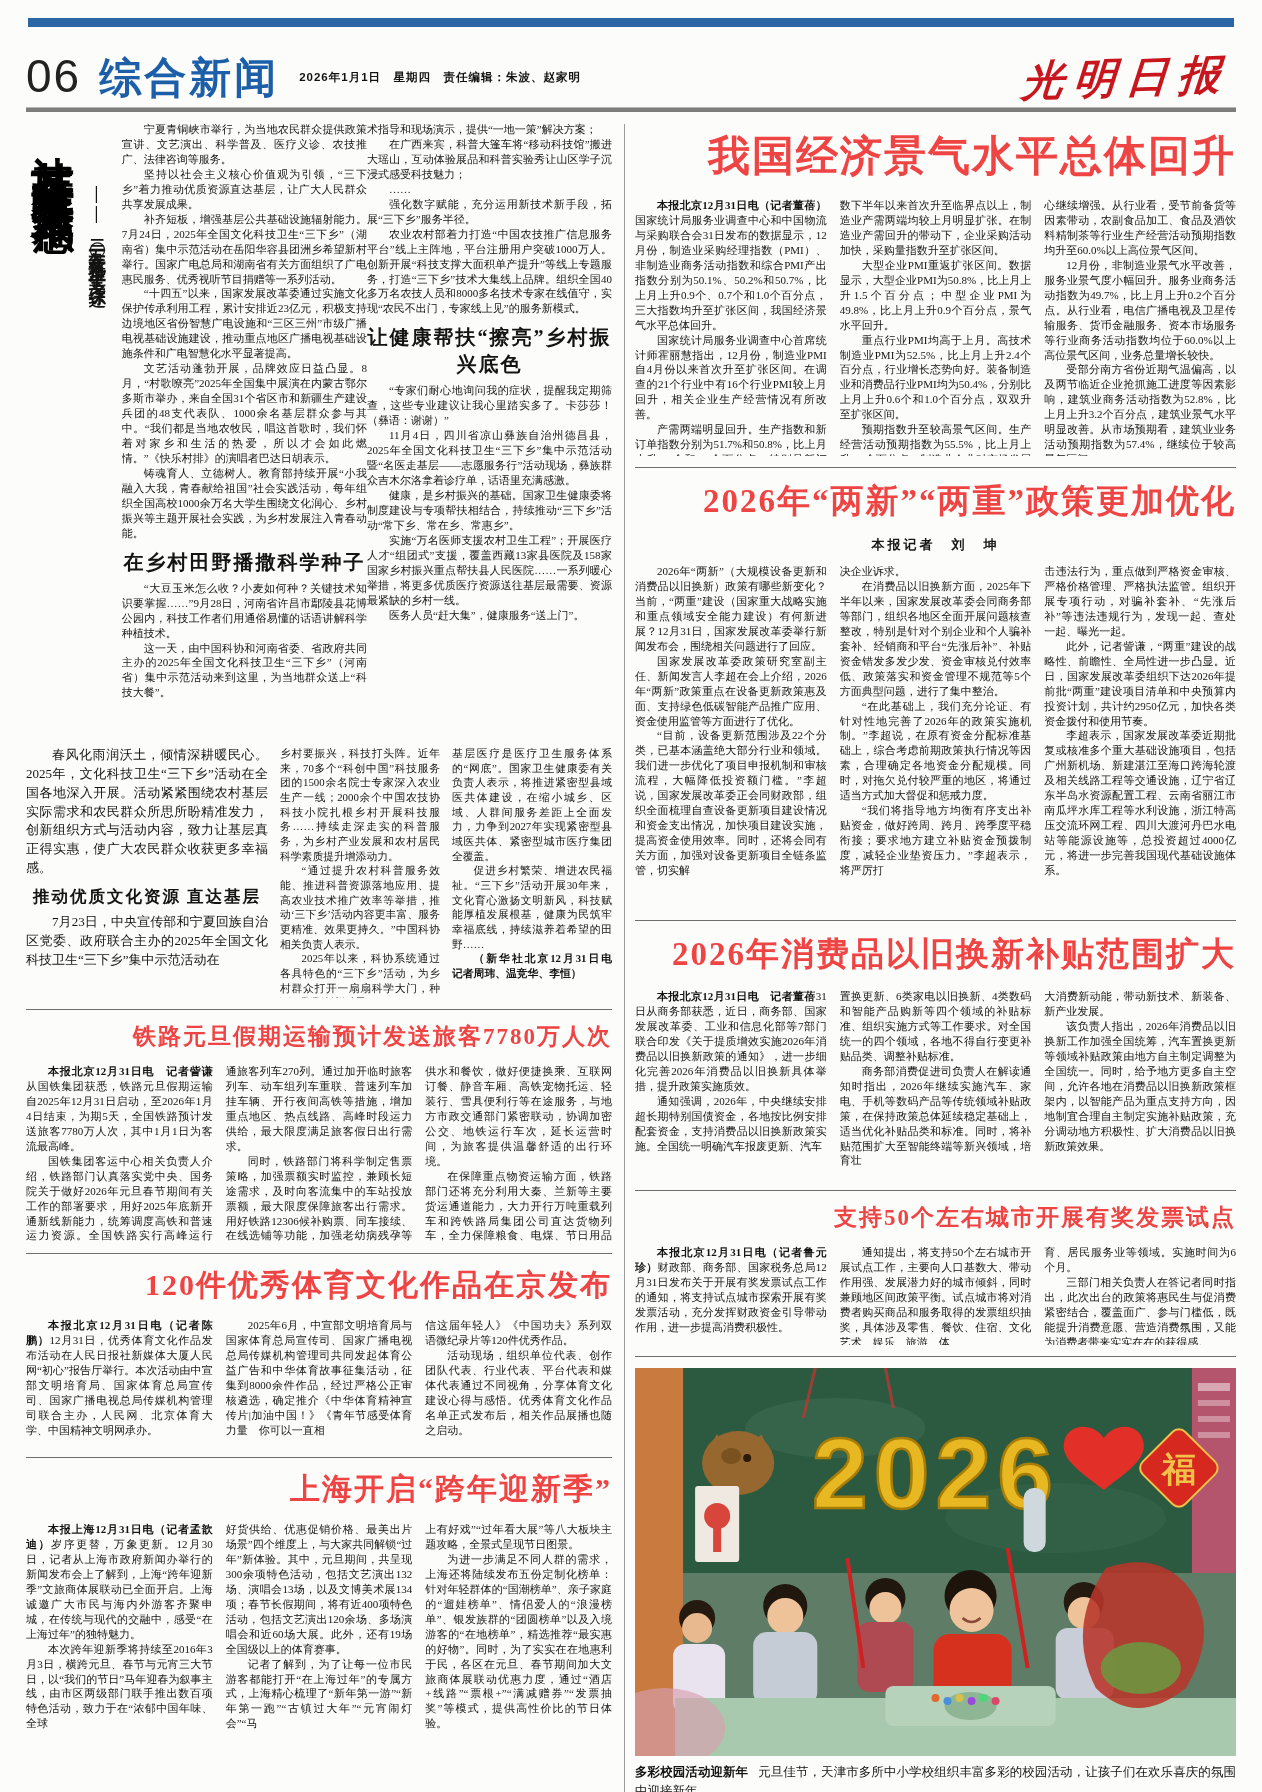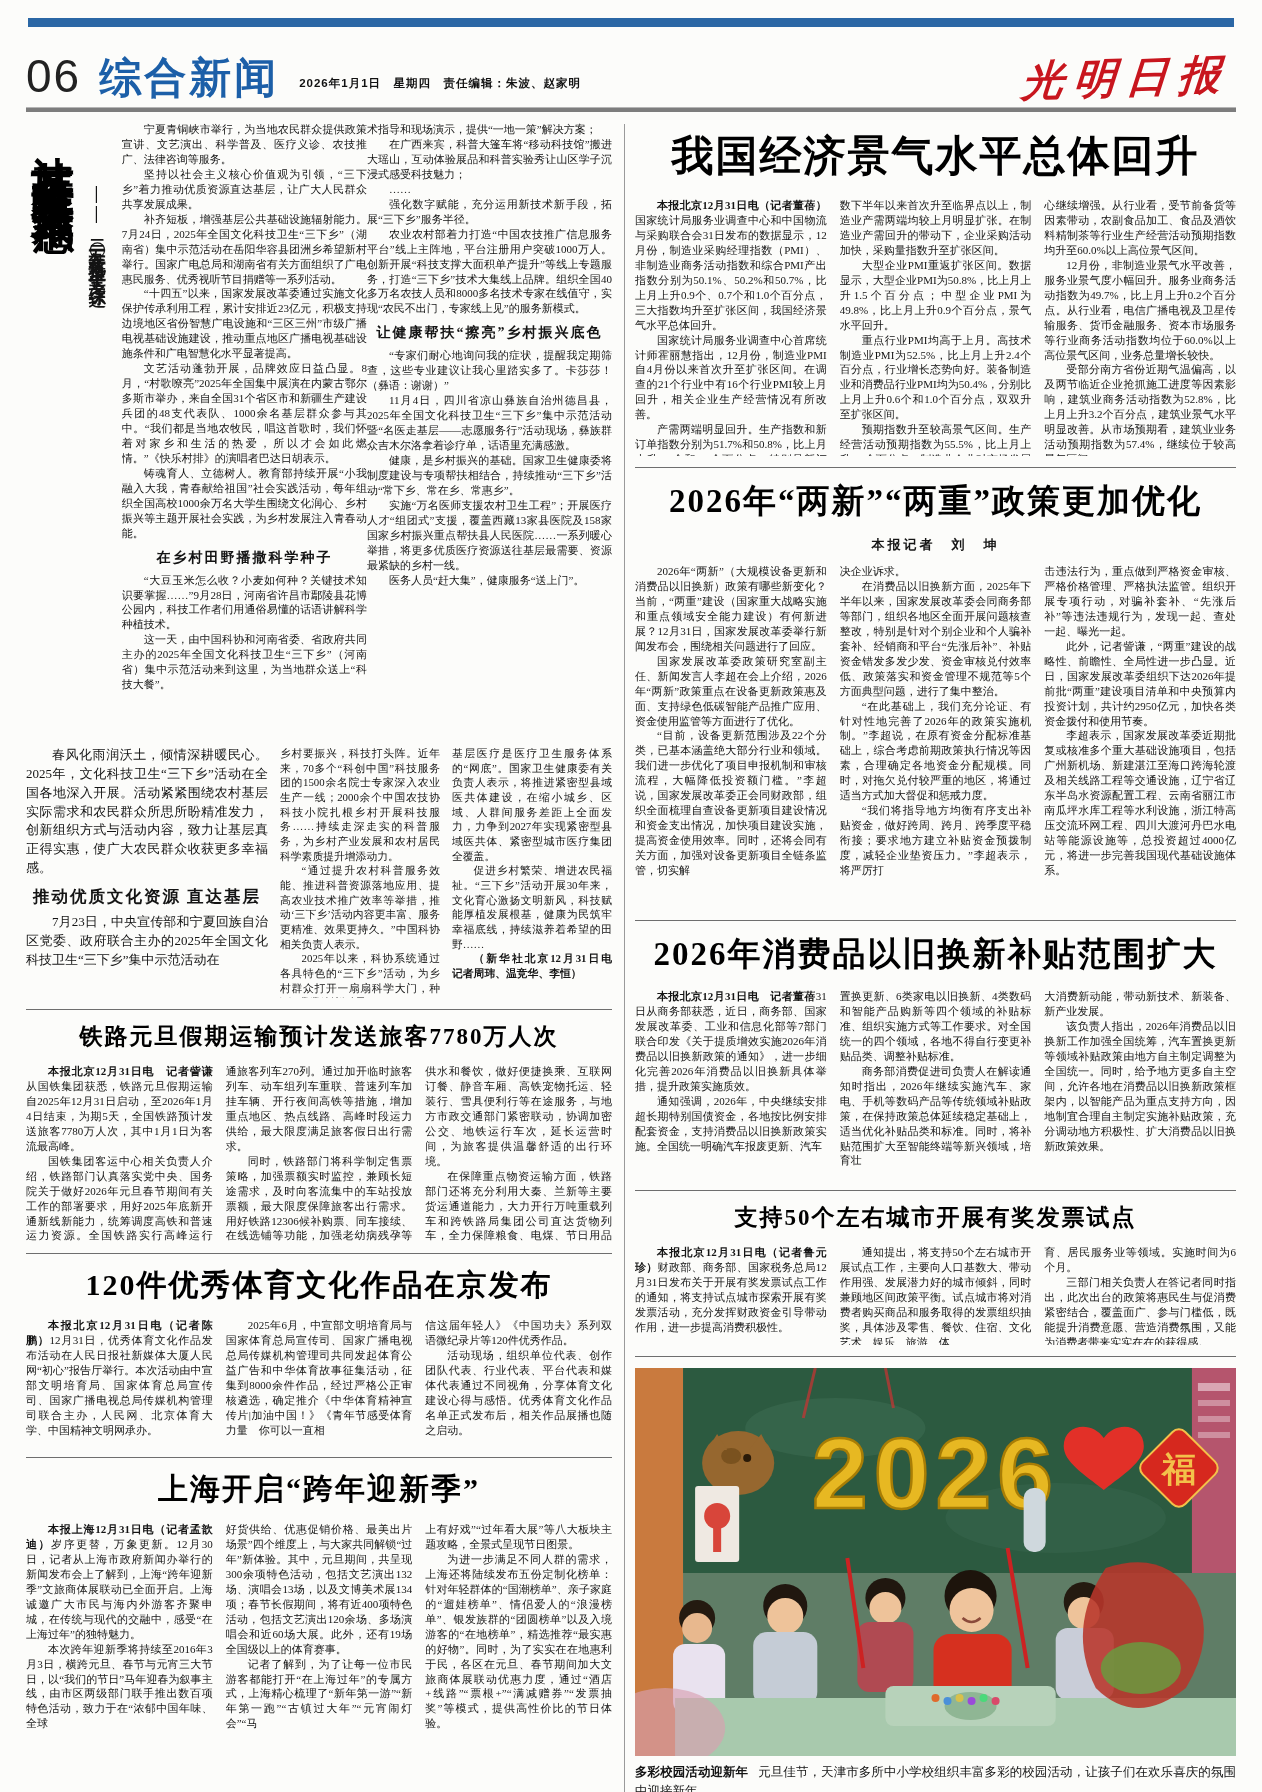--- a/index.html
+++ b/index.html
@@ -7,41 +7,41 @@
         font-family:"Liberation Serif","DejaVu Serif",serif;color:#141414;box-sizing:border-box;
         padding:14px 26px 0 26px;}
   
   .topbar{height:9px;background:#2b67a5;margin:4px 2px 10px 2px;}
   .hrow{display:flex;align-items:flex-end;position:relative;height:62px;}
   .pageno{font-family:"Liberation Sans","DejaVu Sans",sans-serif;font-size:46px;line-height:1;
           font-weight:400;color:#222;letter-spacing:2px;}
   .section{font-family:"Liberation Sans","DejaVu Sans",sans-serif;font-size:42px;line-height:1;
            font-weight:900;color:#1c5fa8;margin-left:18px;letter-spacing:3px;}
   .dateline{font-family:"Liberation Sans","DejaVu Sans",sans-serif;font-size:11.5px;font-weight:700;
-            color:#111;margin-left:20px;margin-bottom:8px;letter-spacing:1px;}
+            color:#111;margin-left:20px;margin-bottom:14px;letter-spacing:1px;}
   .masthead{position:absolute;right:6px;bottom:0;font-size:42px;line-height:1;color:#c8161e;
             font-weight:700;font-style:italic;letter-spacing:10px;transform:skewX(-6deg) rotate(-2deg);
             font-family:"DejaVu Serif","Liberation Serif",serif;}
   .hrule{border-top:1px solid #b5b5b5;height:4px;background:#7d7d7d;margin-top:8px;}
   
   .content{display:flex;margin-top:10px;}
   .leftcol{width:586px;flex:none;}
   .vdivide{width:1px;background:#9a9a9a;margin:2px 10px 0 12px;flex:none;}
   .rightcol{flex:1;min-width:0;}
   
-  .h{font-weight:900;text-align:center;margin:0;color:#000000;letter-spacing:2px;
+  .h{font-weight:900;text-align:right;margin:0;color:#ef4444;letter-spacing:2px;
      font-family:"Liberation Serif","DejaVu Serif",serif;}
   .cols{display:flex;gap:13px;overflow:hidden;}
   .col{flex:1;min-width:0;overflow:hidden;font-size:11px;line-height:1.36;}
   .p{margin:0;text-indent:2em;text-align:justify;}
   .p.cont{text-indent:0;}
   .p.intro{font-size:13.5px;line-height:1.5;margin-bottom:4px;}
   .p.tail{font-weight:700;}
   .lead{font-weight:700;}
-  .sub{font-weight:900;text-align:center;font-size:14px;line-height:1.35;margin:8px 0 5px 0;
+  .sub{font-weight:900;text-align:center;font-size:20px;line-height:1.35;margin:8px 0 5px 0;
        letter-spacing:2px;}
   .sep{border:none;border-top:1px solid #6e6e6e;margin:11px 0;}
   .byline{text-align:center;font-size:13px;font-weight:700;letter-spacing:3px;margin:8px 0 10px 0;}
   
   .a1top{display:flex;height:598px;overflow:hidden;}
   .vhead{display:flex;flex:none;margin-right:14px;}
   .vtitle{writing-mode:vertical-lr;font-size:43px;font-weight:900;letter-spacing:5px;
           line-height:1.25;color:#000;font-family:"Liberation Serif","DejaVu Serif",serif;}
   .vsub{writing-mode:vertical-lr;font-size:17px;font-weight:700;letter-spacing:3px;
         padding-top:64px;margin-left:6px;line-height:1.3;}

